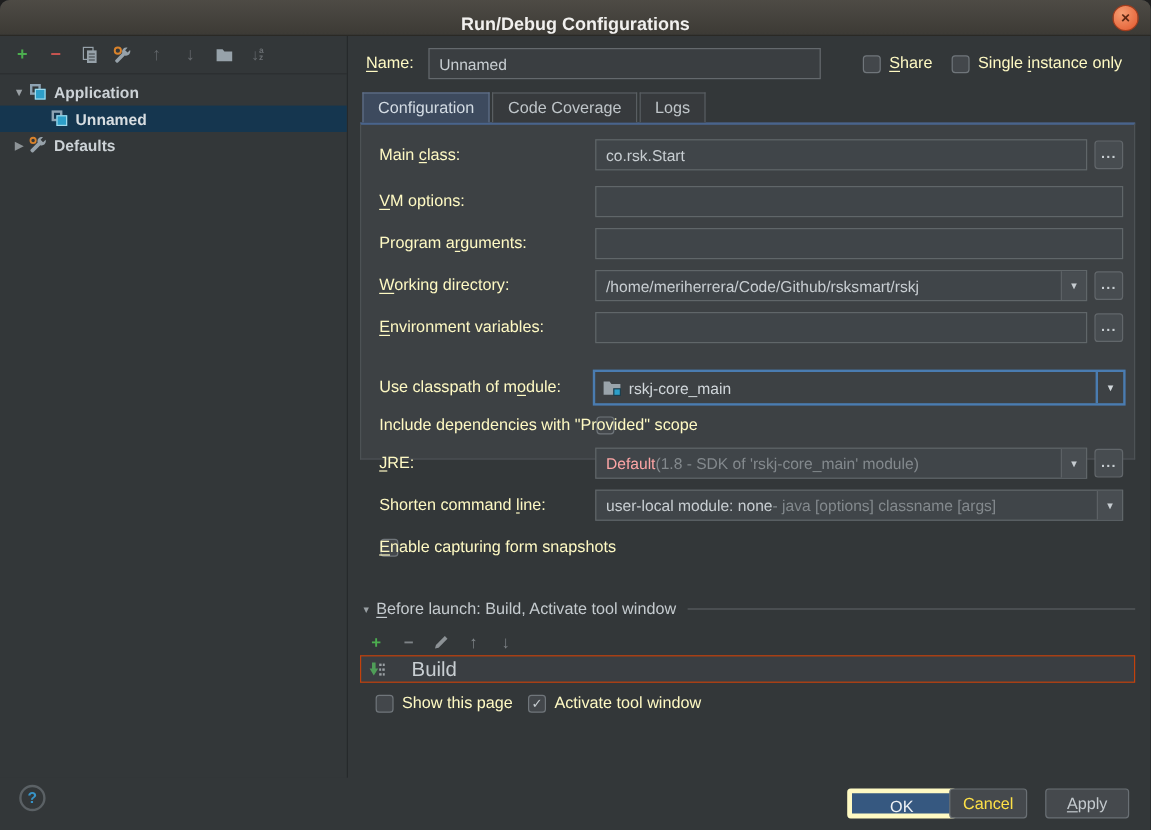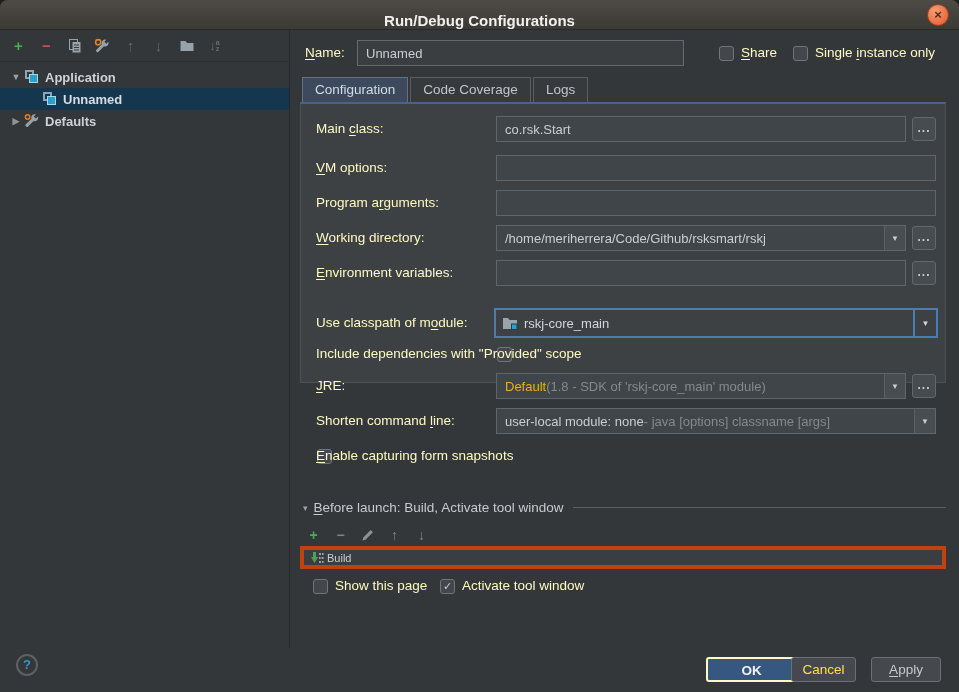--- a/index.html
+++ b/index.html
@@ -92,46 +92,46 @@
   .combo-module { position:absolute; left:193px; top:204px; width:444px; height:30px;
     background:#3d4144; border:2px solid #4a7cb1; display:flex; align-items:stretch; cursor:pointer; }
   .combo-module .combo-text { flex:1; display:flex; align-items:center; gap:6px; padding:0 6px;
     color:#d0d6da; font-size:13px; }
   .combo-module .arrow-btn { width:23px; border-left:2px solid #4a7cb1; background:transparent;
     display:flex; align-items:center; justify-content:center; font-size:8px; color:#d0d6da; }
 
   .cb-include { left:196px; top:243px; }
   .lbl-include { left:219px; top:237px; height:26px; line-height:26px; }
   .combo-jre   { left:195px; top:269px; width:410px; }
-  .combo-jre .jre-primary { color:#eab308; }
+  .combo-jre .jre-primary { color:#fca5a5; }
   .dots-jre    { left:611px; top:270px; }
   .combo-short { left:195px; top:304px; width:440px; }
   .cb-capture  { left:16px; top:345px; }
   .lbl-capture { left:39px; top:339px; height:26px; line-height:26px; }
 
   
   .bl-header { position:absolute; left:303px; top:500px; width:643px; display:flex; align-items:center;
     color:#c5cbcf; font-size:13.5px; }
   .bl-arrow { font-size:9px; color:#9ba1a5; margin-right:6px; }
   .bl-line { flex:1; height:1px; background:#5a5f63; margin-left:10px; }
   .bl-toolbar { position:absolute; left:303px; top:524px; display:flex; gap:6px; }
   .bl-toolbar .tool-btn { font-size:14px; }
   .bl-list { position:absolute; left:300px; top:546px; width:646px; height:23px;
-    background:#3a3e42; border:4px solid #c2410c; display:flex; align-items:center;
-    padding-left:6px; gap:3px; color:#c8ced2; font-size:11px; cursor:pointer; }
+    background:#3a3e42; border:1px solid #c2410c; display:flex; align-items:center;
+    padding-left:6px; gap:22px; color:#c8ced2; font-size:17px; cursor:pointer; }
   .cb-showpage { left:313px; top:579px; }
   .lbl-showpage { left:335px; top:573px; height:26px; line-height:26px; }
   .cb-activate { left:440px; top:579px; }
   .lbl-activate { left:462px; top:573px; height:26px; line-height:26px; }
   .help-btn { position:absolute; left:16px; top:654px; width:22px; height:22px; border-radius:50%;
     border:2px solid #5b6165; color:#3794c8; font-weight:700; font-size:13px; text-align:center;
     line-height:18px; cursor:pointer; }
   .btn { position:absolute; top:657px; height:25px; border-radius:3px; font-size:13.5px;
     text-align:center; line-height:23px; cursor:pointer; }
-  .btn-ok { left:706px; width:91px; background:#365880; border:2px solid #fef9c3; color:#eef1f4; font-weight:700; }
+  .btn-ok { left:706px; width:91px; background:#365880; border:4px solid #fef9c3; color:#eef1f4; font-weight:400; }
   .btn-cancel { left:791px; width:65px; background:#45494d; border:1px solid #6a7075; color:#fde047; }
   .btn-apply { left:871px; width:70px; background:#45494d; border:1px solid #6a7075; color:#c3c9cd; }
 </style>
 </head>
 <body>
 
 <div class="dialog">
 
   <div class="titlebar">
     <span class="title">Run/Debug Configurations</span>

